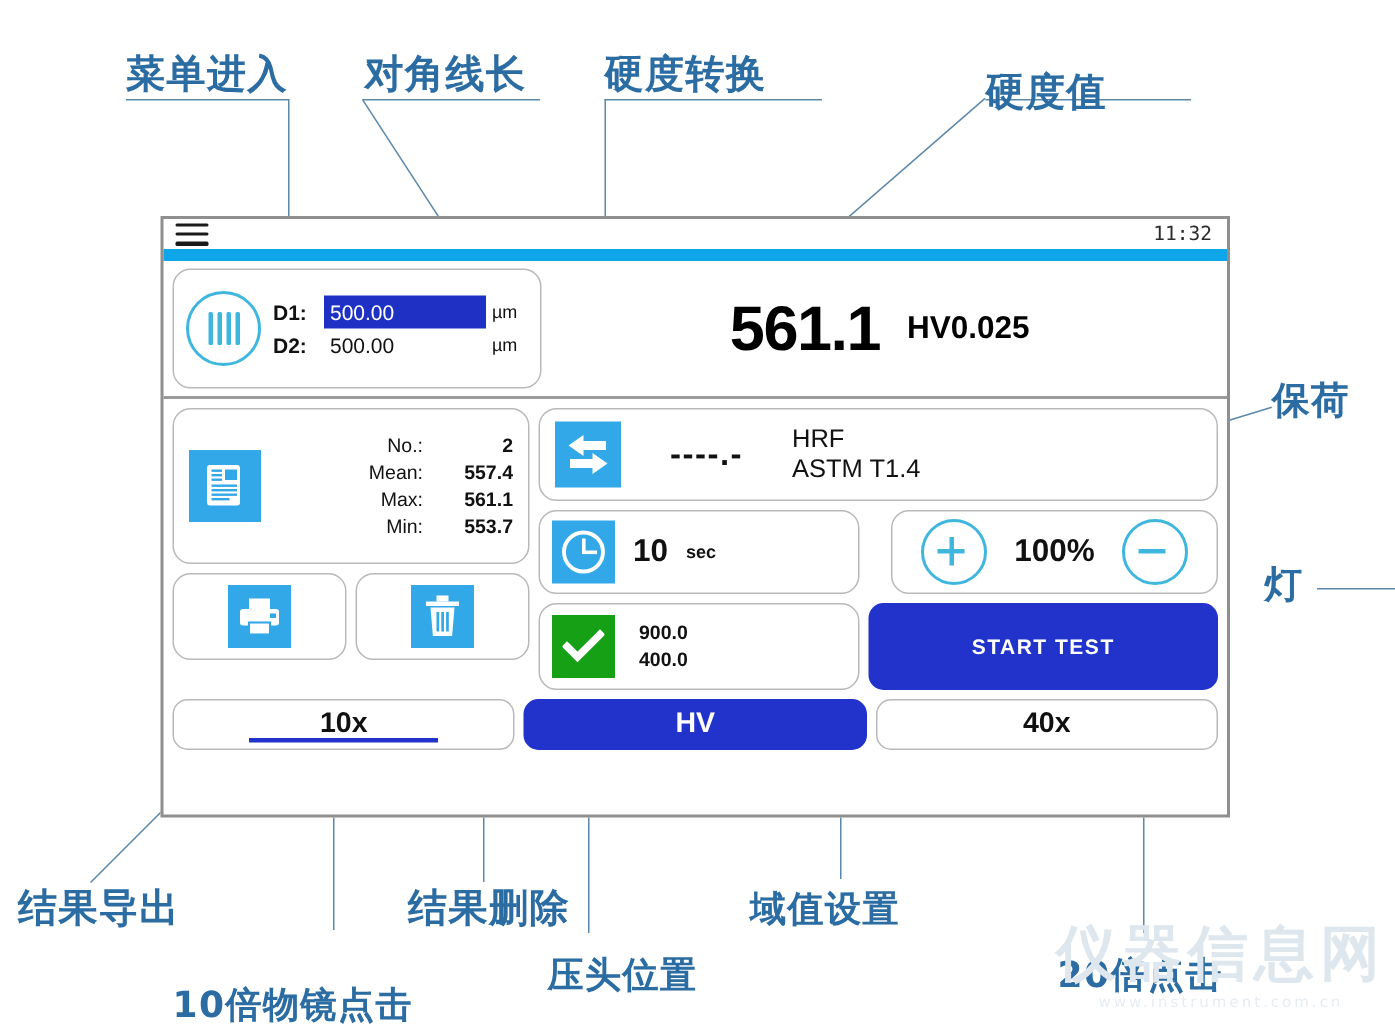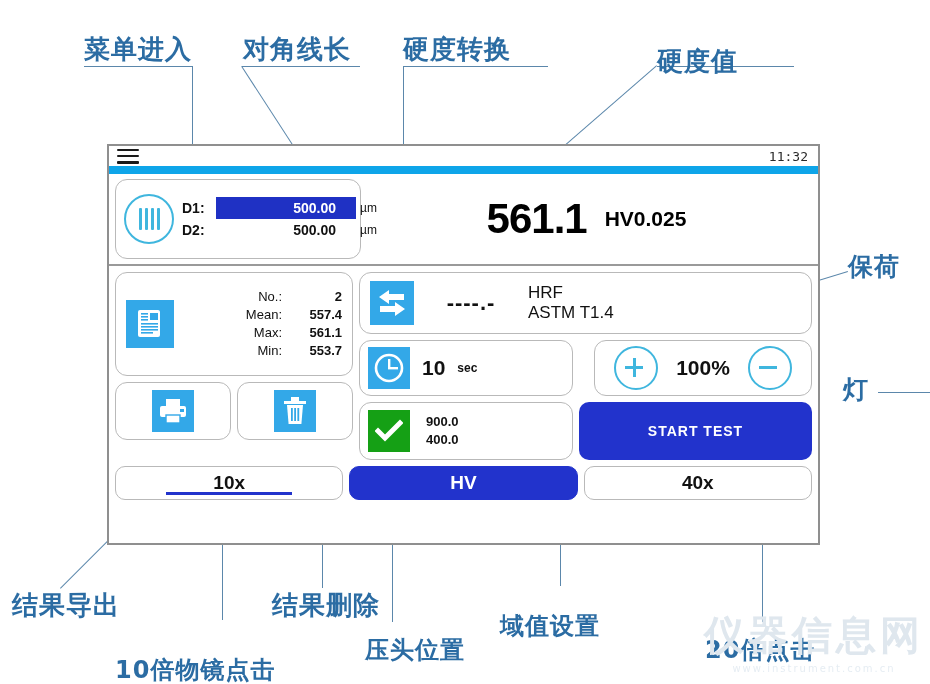--- a/index.html
+++ b/index.html
@@ -37,21 +37,21 @@
   #top-band{display:flex;height:92px;border-bottom:2px solid #9a9a9a;padding:5px 6px 6px 6px;box-sizing:border-box;}
   .card{border:1px solid #b9b9b9;border-radius:12px;background:#fff;box-sizing:border-box;}
 
   #diag-card{width:246px;height:80px;display:flex;align-items:center;padding:0 8px;}
   #diag-icon{width:46px;height:46px;border:2px solid #3fb6de;border-radius:50%;
     display:flex;align-items:center;justify-content:center;gap:3px;flex:none;margin-right:8px;}
   #diag-icon b{display:block;width:3px;height:22px;background:#3fb6de;border-radius:1px;}
   .diag-rows{font-size:14px;color:#111;line-height:20px;}
   .diag-row{display:flex;align-items:center;}
   .diag-lbl{width:34px;font-weight:600;}
-  .diag-val{width:100px;text-align:right;padding:1px 20px;font-weight:700;}
+  .diag-val{width:100px;text-align:left;padding:1px 4px;font-weight:400;}
   .diag-val.sel{background:#1f31c4;color:#fff;}
   .diag-unit{margin-left:4px;font-size:12px;color:#111;}
 
   #hardness{flex:1;display:flex;align-items:center;justify-content:center;gap:18px;}
   #hv-value{font-size:42px;font-weight:800;color:#000;letter-spacing:-1px;}
   #hv-scale{font-size:21px;font-weight:800;color:#000;}
 
   
   #grid{display:flex;gap:6px;padding:6px 6px 0 6px;box-sizing:border-box;}
   #col-left{width:238px;display:flex;flex-direction:column;gap:6px;}
@@ -141,21 +141,21 @@
 </div>
 
 <div class="anno" style="left:84px;top:32px;font-size:26px;">菜单进入</div>
 <div class="anno" style="left:243px;top:32px;font-size:26px;">对角线长</div>
 <div class="anno" style="left:403px;top:32px;font-size:26px;">硬度转换</div>
 <div class="anno" style="left:657px;top:32px;font-size:26px;margin-top:12px;">硬度值</div>
 <div class="anno" style="left:848px;top:250px;font-size:25px;">保荷</div>
 <div class="anno" style="left:843px;top:373px;font-size:25px;">灯</div>
 <div class="anno" style="left:12px;top:588px;font-size:26px;">结果导出</div>
 <div class="anno" style="left:272px;top:588px;font-size:26px;">结果删除</div>
-<div class="anno" style="left:500px;top:590px;font-size:24px;margin-top:20px;">域值设置</div>
+<div class="anno" style="left:500px;top:590px;font-size:24px;">域值设置</div>
 <div class="anno" style="left:115px;top:654px;font-size:24px;">10倍物镜点击</div>
 <div class="anno" style="left:365px;top:634px;font-size:24px;">压头位置</div>
 <div class="anno" style="left:705px;top:634px;font-size:24px;">20倍点击</div>
 
 <div id="watermark">
   <span>仪器信息网</span>
   <small>www.instrument.com.cn</small>
 </div>
 
 <div id="device">

